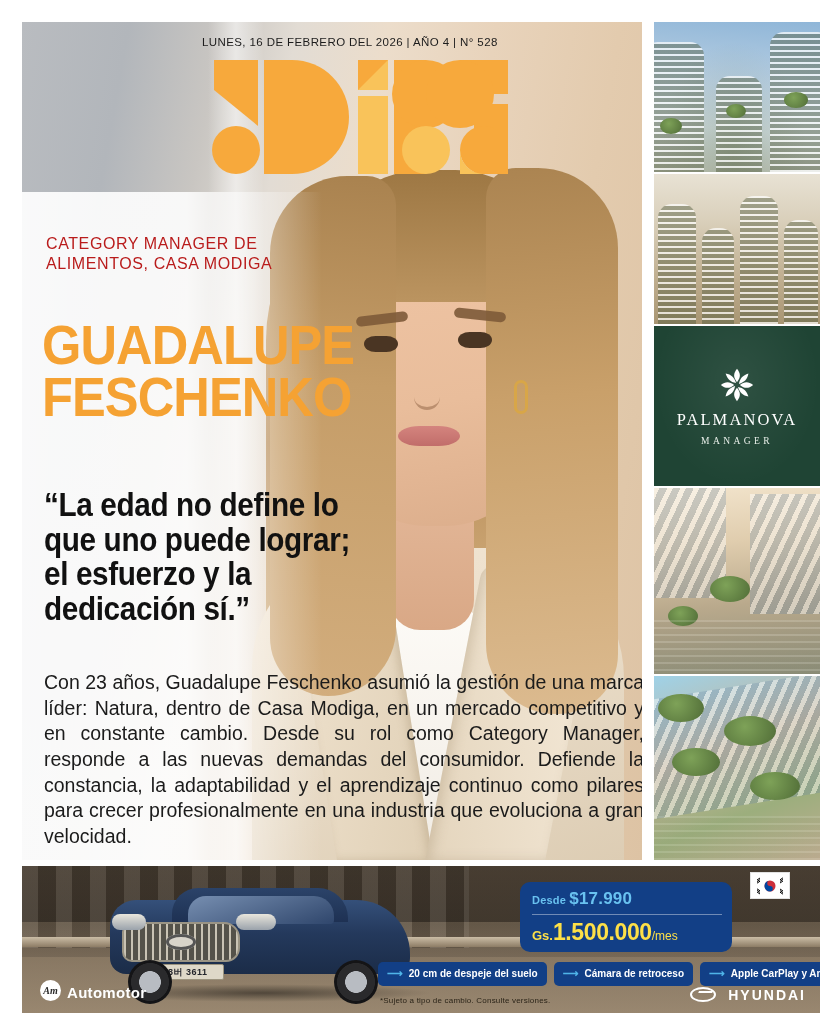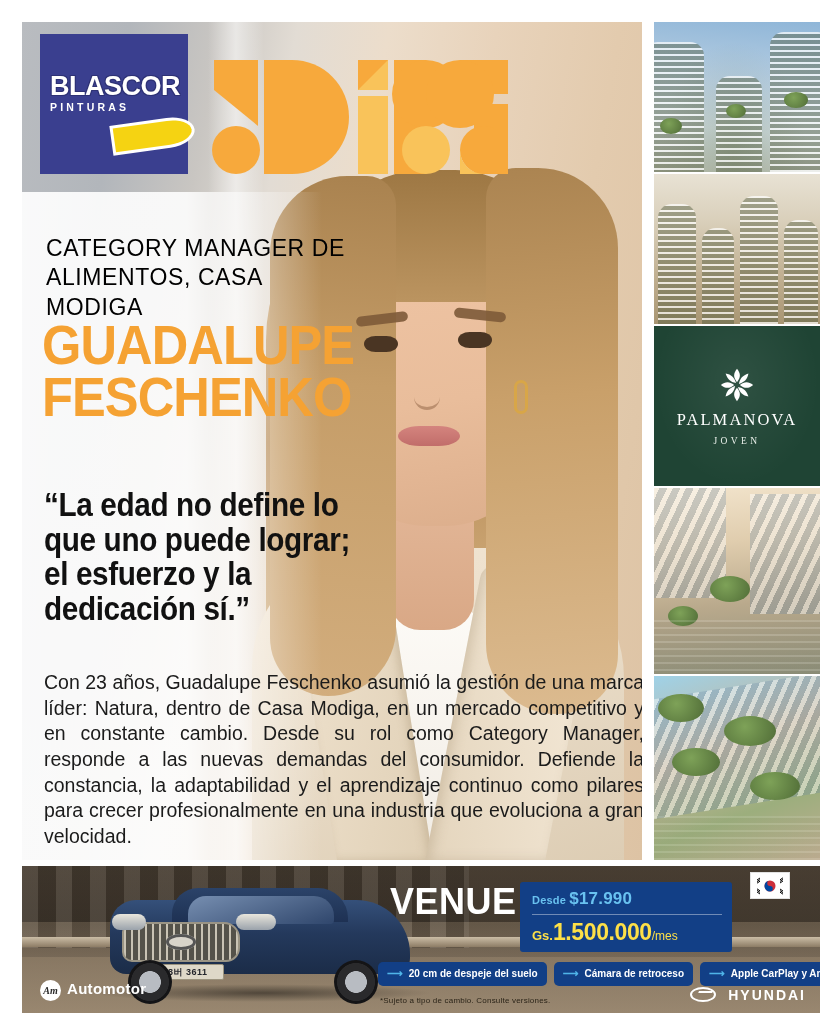--- a/index.html
+++ b/index.html
@@ -155,22 +155,22 @@
   .logo5dias { position:absolute; left:190px; top:36px; width:298px; height:118px; }
   .logo5dias svg { display:block; width:298px; height:118px; }
   .talento {
     position:absolute; left:194px; top:158px;
     font-size:17px; letter-spacing:9px; color:#2a2a2a; font-weight:400;
   }
 
   
   .kicker {
     position:absolute; left:24px; top:212px; width:300px;
-    font-size:23px; line-height:1.28; letter-spacing:.6px;
-    color:#000000; text-transform:uppercase; font-weight:400;
+    font-size:16px; line-height:1.28; letter-spacing:.6px;
+    color:#b91c1c; text-transform:uppercase; font-weight:400;
   }
   .bigname {
     position:absolute; left:20px; top:298px; width:360px;
     color:#f5a233; font-weight:bold;
     font-size:55px; line-height:.94; letter-spacing:-1px;
     font-family:"Liberation Sans Narrow","Liberation Sans", sans-serif;
     transform: scaleX(.92); transform-origin: left top;
     text-transform:uppercase;
   }
   .bigname span { display:block; }
@@ -303,40 +303,40 @@
   }
   .car-wheel.fl { left:18px; }
   .car-wheel.rr { left:224px; }
   .car-shadow {
     position:absolute; left:70px; top:118px; width:340px; height:18px;
     background: radial-gradient(ellipse at 50% 50%, rgba(0,0,0,.45), rgba(0,0,0,0) 70%);
   }
 
   .automotor {
     position:absolute; left:18px; bottom:12px;
-    display:flex; align-items:flex-start; gap:6px;
+    display:flex; align-items:flex-end; gap:6px;
   }
   .am-badge {
     width:21px; height:21px; border-radius:50%;
     background:#ffffff; color:#2b2b2b; font-size:10px; font-weight:bold;
     display:flex; align-items:center; justify-content:center;
     font-family:"Liberation Serif", serif; font-style:italic;
   }
   .am-word { color:#ffffff; font-size:15px; font-weight:bold; letter-spacing:.3px; }
 
   .ad-h1 {
     position:absolute; left:368px; top:18px;
     color:#ffffff; font-size:34px; line-height:1.0; font-weight:bold;
     letter-spacing:-.5px;
   }
   .ad-h1 .l2 { display:block; font-size:36px; letter-spacing:.5px; }
 
   .pricebox {
     position:absolute; left:498px; top:16px; width:212px; height:70px;
-    background:#123f86; border-radius:3px; padding:7px 10px 6px 12px;
+    background:#123f86; border-radius:10px; padding:7px 10px 6px 12px;
   }
   .price-from {
     color:#69c2f0; font-size:11px; font-weight:bold; letter-spacing:.2px;
   }
   .price-from b { color:#69c2f0; font-size:17px; }
   .price-rule { height:1px; background:rgba(255,255,255,.4); margin:5px 0 4px; }
   .price-main { color:#fde047; font-size:13px; font-weight:bold; }
   .price-main .big { font-size:23px; letter-spacing:-.4px; }
   .price-main .mes { font-size:12px; font-weight:normal; }
 
@@ -395,28 +395,22 @@
       <div class="p-brow r"></div>
       <div class="p-eye l"></div>
       <div class="p-eye r"></div>
       <div class="p-nose"></div>
       <div class="p-lip"></div>
       <div class="p-earring"></div>
     </div>
 
     <div class="cover-white-left"></div>
 
-    <div class="blascor">
-      <div class="blascor-in">
-        <div class="blascor-word">BLASCOR</div>
-        <div class="blascor-sub">PINTURAS</div>
-        <div class="blascor-brush"></div>
-      </div>
-    </div>
-
+
+    <div class="dateline">LUNES, 16 DE FEBRERO DEL 2026 | AÑO 4 | N° 528</div>
 
     <div class="logo5dias">
       <svg viewBox="0 0 298 118" xmlns="http://www.w3.org/2000/svg" aria-hidden="true">
         <g fill="#f7a93c">
           <path d="M2 2 h44 v30 h-44 z"></path>
           <path d="M2 32 h44 v36 l-44 -36 z"></path>
           <circle cx="24" cy="92" r="24"></circle>
         </g>
         <g fill="#f7a93c">
           <path d="M52 2 h28 v114 h-28 z"></path>
@@ -480,21 +474,21 @@
             <path d="M32 8 c-1 6 -4 9 -10 11 c1 -6 4 -9 10 -11z"></path>
             <path d="M37 20 c-5 4 -9 4 -14 0 c5 -4 9 -4 14 0z"></path>
             <path d="M32 32 c-6 -1 -9 -4 -11 -10 c6 1 9 4 11 10z"></path>
             <path d="M20 37 c-4 -5 -4 -9 0 -14 c4 5 4 9 0 14z"></path>
             <path d="M8 32 c1 -6 4 -9 10 -11 c-1 6 -4 9 -10 11z"></path>
             <path d="M3 20 c5 -4 9 -4 14 0 c-5 4 -9 4 -14 0z"></path>
             <path d="M8 8 c6 1 9 4 11 10 c-6 -1 -9 -4 -11 -10z"></path>
           </g>
         </svg>
         <div class="palman-name">PALMANOVA</div>
-        <div class="palman-sub">JOVEN</div>
+        <div class="palman-sub">MANAGER</div>
       </div>
     </div>
 
     <div class="rail-cell mall1">
       <div class="rnd-glass" style="left:0;   top:0;   width:72px; height:110px;"></div>
       <div class="rnd-glass" style="left:96px;top:6px; width:70px; height:120px;"></div>
       <div class="rnd-green" style="left:56px;top:88px; width:40px; height:26px;"></div>
       <div class="rnd-green" style="left:14px;top:118px; width:30px; height:20px;"></div>
       <div class="rnd-lines" style="top:132px; height:54px; opacity:.25;"></div>
     </div>
@@ -527,21 +521,20 @@
       <div class="car-wheel fl"></div>
       <div class="car-wheel rr"></div>
     </div>
 
     <div class="automotor">
       <div class="am-badge">Am</div>
       <div class="am-word">Automotor</div>
     </div>
 
     <div class="ad-h1">
-      <span class="l2">VENUE</span>
     </div>
 
     <div class="pricebox">
       <div class="price-from">
         <span>Desde</span>
         <b>$17.990</b>
       </div>
       <div class="price-rule"></div>
       <div class="price-main">
         <span>Gs.</span><span class="big">1.500.000</span><span class="mes">/mes</span>

